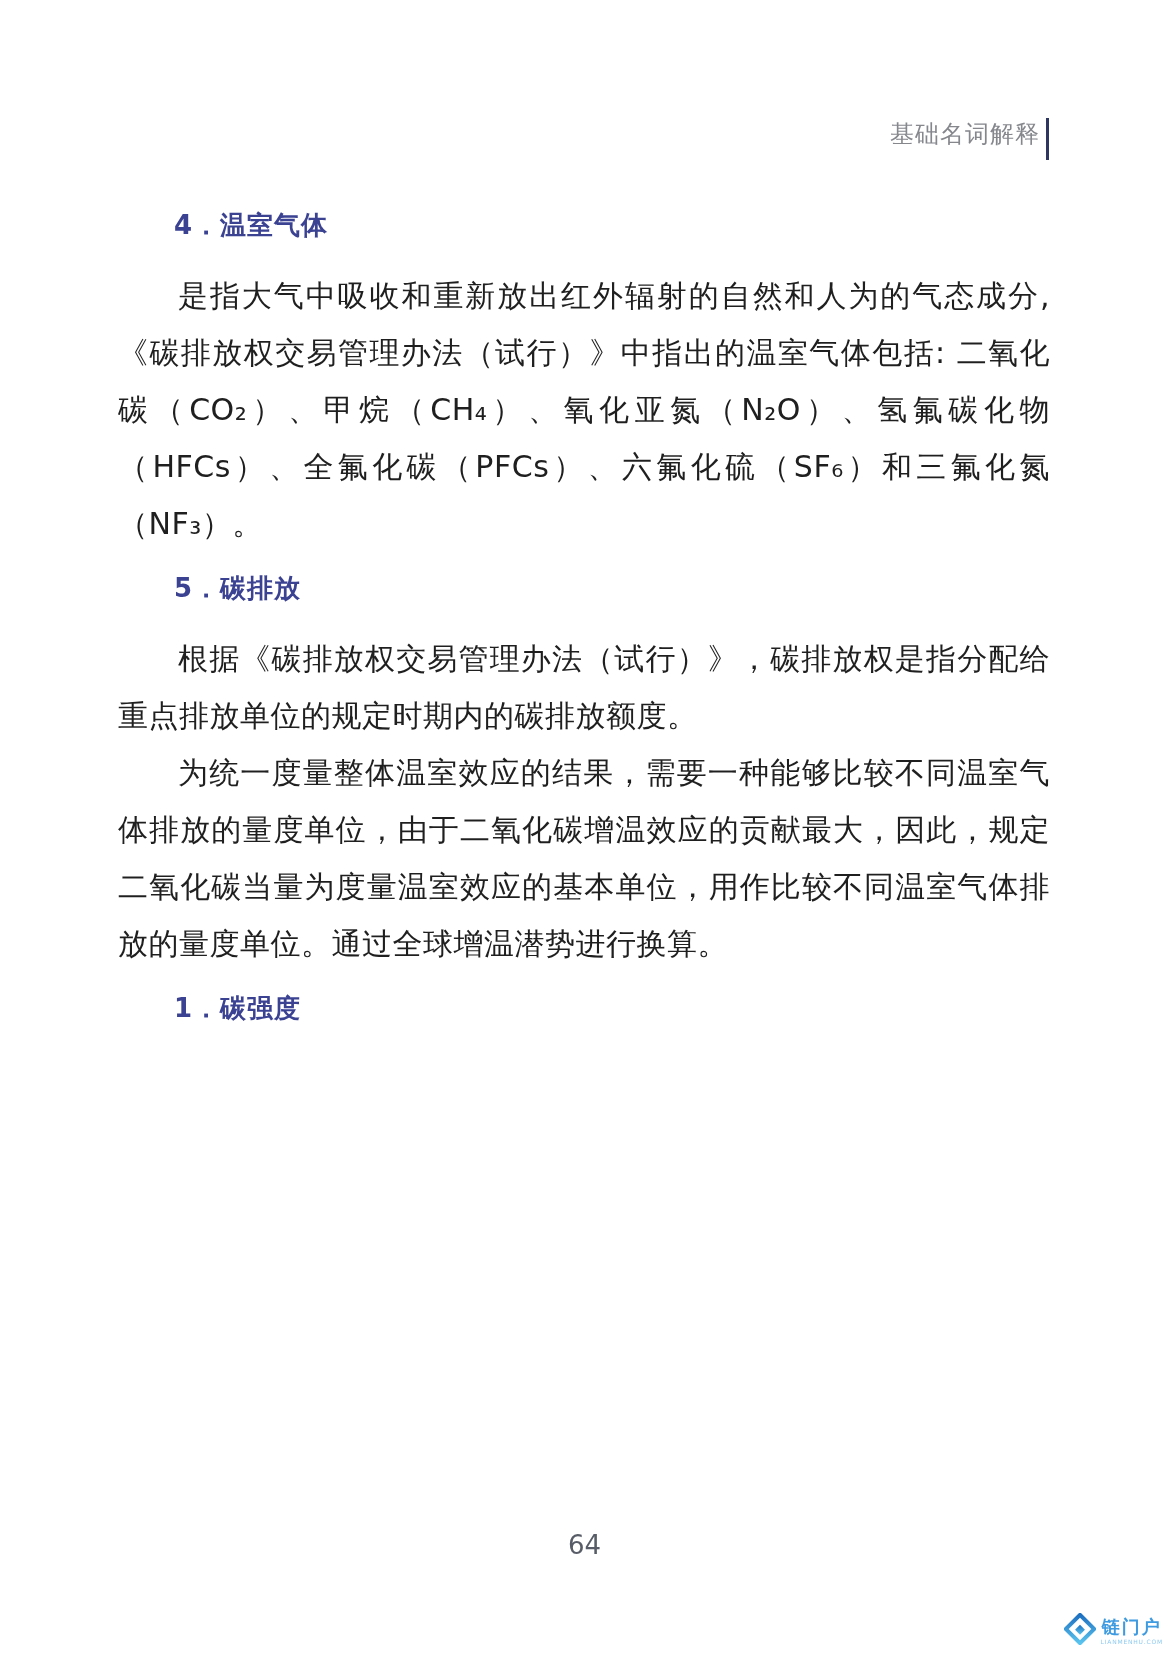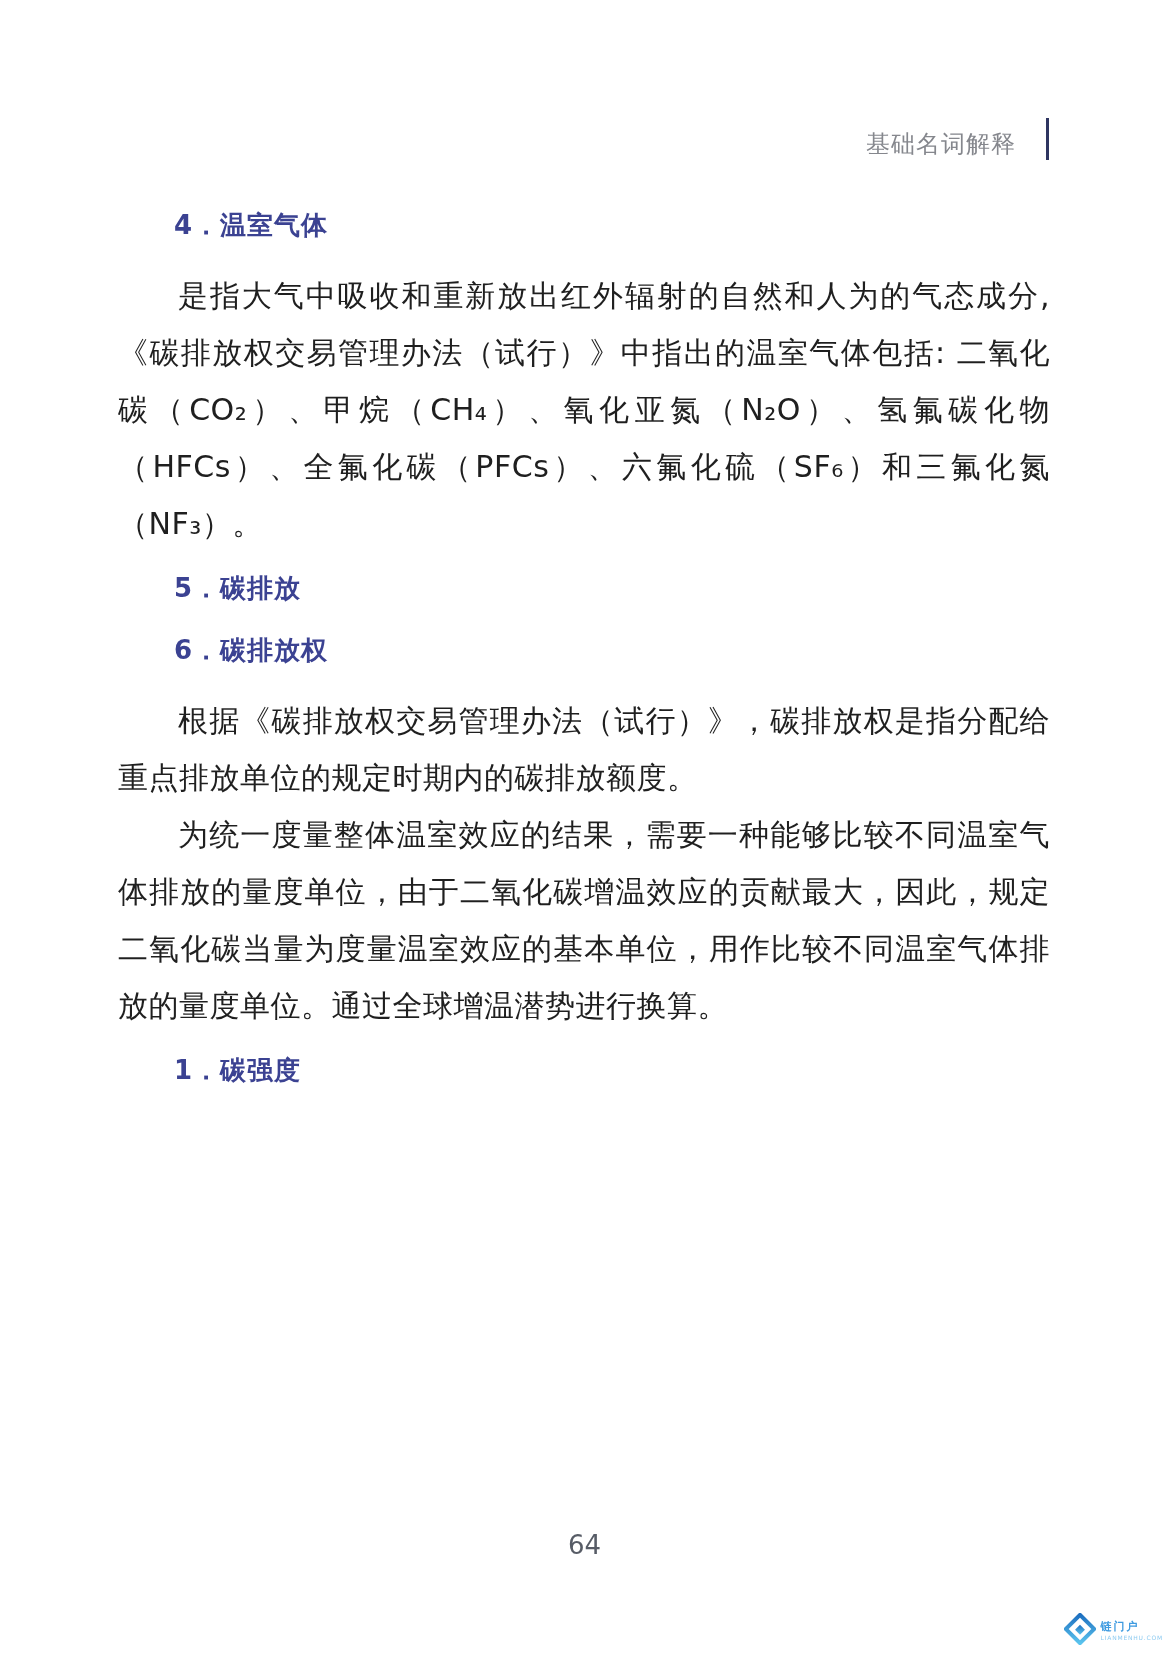--- a/index.html
+++ b/index.html
@@ -19,22 +19,22 @@
     height:1653px;
     background:#ffffff;
     overflow:hidden;
     font-family:"DejaVu Sans","Liberation Sans",sans-serif;
   }
   .doc-header{
     position:absolute;
     top:118px;
     right:120px;
     display:flex;
-    align-items:flex-end;
-    gap:30px;
+    align-items:flex-start;
+    gap:6px;
   }
   .header-title{
     font-size:24px;
     letter-spacing:1px;
     color:var(--header-text);
   }
   .header-bar{
     display:inline-block;
     width:3px;
     height:42px;
@@ -79,24 +79,25 @@
     display:flex;
     align-items:center;
     gap:5px;
   }
   .logo-text{
     display:flex;
     flex-direction:column;
     line-height:1;
   }
   .logo-name{
-    font-size:11px;
+    font-size:18px;
     font-weight:bold;
     color:var(--logo-blue);
     letter-spacing:2px;
+    text-align:center;
   }
   .logo-subtext{
     font-size:6px;
     color:var(--logo-subtext);
     letter-spacing:0.8px;
     margin-top:3px;
   }
 </style>
 </head>
 <body>
@@ -105,21 +106,20 @@
 
   <header class="doc-header">
     <span class="header-title">基础名词解释</span>
     <span class="header-bar"></span>
   </header>
 
   <main class="content" id="sections-root">
       <h2 class="sec-heading">4．温室气体</h2>
       <p class="body-para">是指大气中吸收和重新放出红外辐射的自然和人为的气态成分,《碳排放权交易管理办法（试行）》中指出的温室气体包括: 二氧化碳（CO₂）、甲烷（CH₄）、氧化亚氮（N₂O）、氢氟碳化物（HFCs）、全氟化碳（PFCs）、六氟化硫（SF₆）和三氟化氮（NF₃）。</p>
       <h2 class="sec-heading">5．碳排放</h2>
-      <h2 class="sec-heading">6．碳排放权</h2>
       <p class="body-para">根据《碳排放权交易管理办法（试行）》，碳排放权是指分配给重点排放单位的规定时期内的碳排放额度。</p>
       <p class="body-para">为统一度量整体温室效应的结果，需要一种能够比较不同温室气体排放的量度单位，由于二氧化碳增温效应的贡献最大，因此，规定二氧化碳当量为度量温室效应的基本单位，用作比较不同温室气体排放的量度单位。通过全球增温潜势进行换算。</p>
       <h2 class="sec-heading">1．碳强度</h2>
     </main>
 
   <div class="page-number">64</div>
 
   <div class="logo">
     <span>
       <svg width="32" height="32" viewBox="0 0 32 32">

